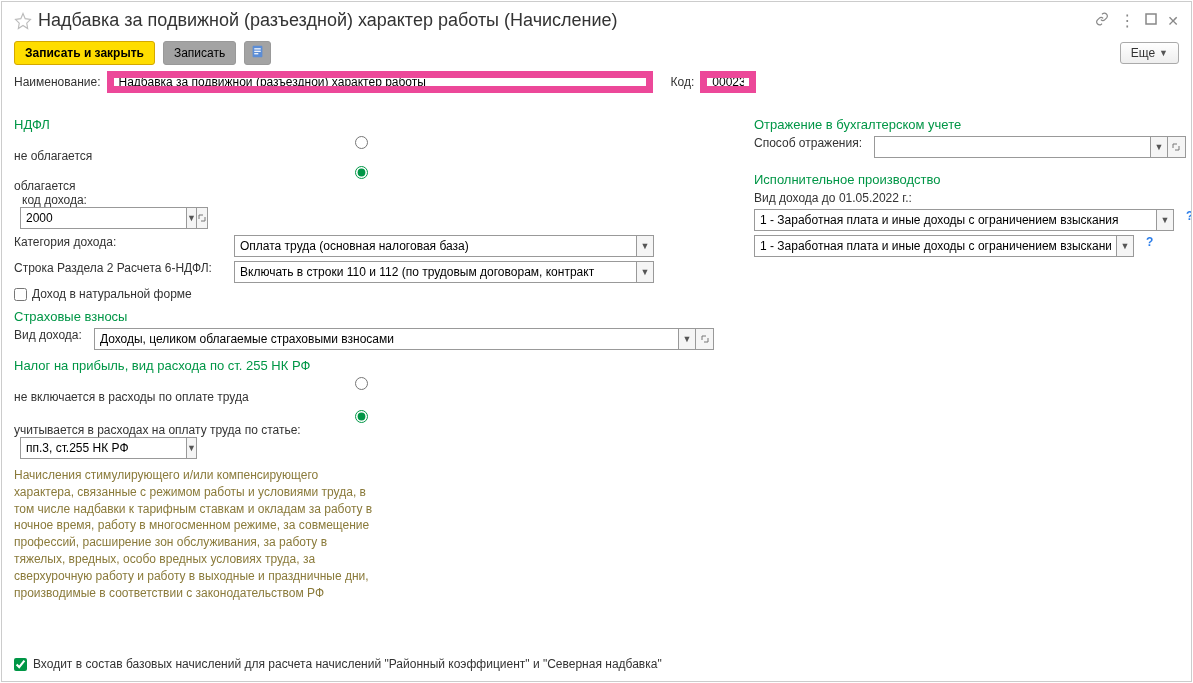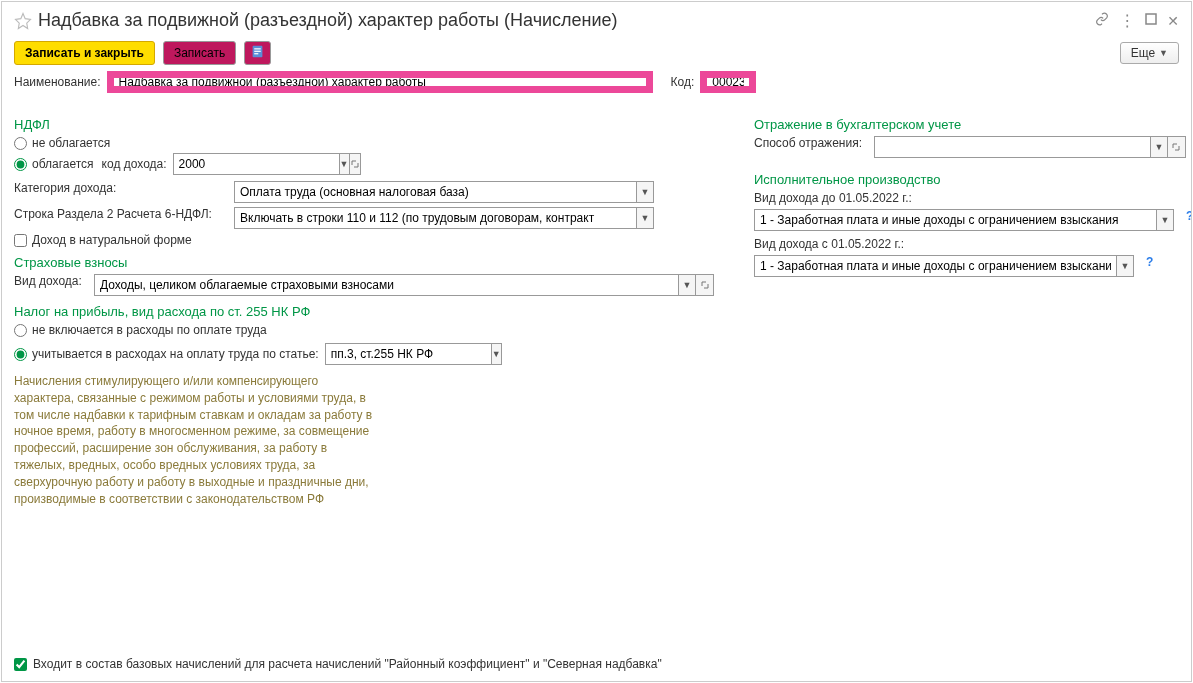--- a/index.html
+++ b/index.html
@@ -4,34 +4,34 @@
 <style>
 * { box-sizing: border-box; margin: 0; padding: 0; }
 body { font-family: Arial, sans-serif; font-size: 12px; color: #333; background: #fff; padding: 1px; }
 .window { border: 1px solid #ccc; width: 1191px; height: 681px; position: relative; display: flex; flex-direction: column; }
 .titlebar { display: flex; align-items: center; padding: 8px 12px 4px 12px; }
 .star-icon { width: 18px; height: 18px; margin-right: 6px; fill: none; stroke: #bbb; stroke-width: 1.5; }
 .title-text { font-size: 18px; color: #333; flex: 1; }
 .titlebar-controls { display: flex; gap: 10px; align-items: center; }
 .titlebar-controls .ctl { cursor: pointer; color: #888; }
 .toolbar { display: flex; align-items: center; padding: 6px 12px; gap: 8px; }
-.btn { border: 1px solid #999; border-radius: 3px; padding: 4px 10px; background: #be185d; font-size: 12px; cursor: pointer; }
+.btn { border: 1px solid #999; border-radius: 3px; padding: 4px 10px; background: #a3a3a3; font-size: 12px; cursor: pointer; }
 .btn-primary { background: #ffdd00; border-color: #d4a800; font-weight: bold; }
 .btn-icon { padding: 3px 6px; }
 .btn-more { border: 1px solid #aaa; border-radius: 3px; padding: 3px 10px; background: linear-gradient(#fff,#eee); cursor: pointer; display: flex; align-items: center; gap: 4px; }
 .content { display: flex; padding: 4px 12px; gap: 40px; flex: 1; overflow: auto; }
 .left-col { width: 700px; }
 .right-col { flex: 1; }
 .row { display: flex; align-items: center; margin-bottom: 6px; }
 .label { margin-right: 6px; white-space: nowrap; }
 .section-title { color: #009646; font-size: 13px; margin: 8px 0 4px 0; }
 input[type="text"] { border: 7px solid #ec4899; padding: 3px 5px; font-size: 12px; height: 22px; }
 .input-name { width: 546px; }
 .input-code { width: 56px; border: 2px solid #e0a800; }
-.radio-row { display: flex; align-items: center; margin: 3px 0; }
+.radio-row { display: flex; margin: 3px 0; flex-direction: column; }
 .radio-row input[type="radio"] { margin-right: 5px; }
 .check-row { display: flex; align-items: flex-end; margin: 4px 0; }
 .check-row input[type="checkbox"] { margin-right: 5px; }
 .combo { display: flex; align-items: stretch; height: 22px; }
 .combo input { flex: 1; border: 1px solid #999; border-right: none; padding: 3px 5px; font-size: 12px; }
 .combo .dd { width: 18px; border: 1px solid #999; background: #f5f5f5; display: flex; align-items: center; justify-content: center; cursor: pointer; font-size: 9px; color: #555; }
 .combo .open-btn { width: 18px; border: 1px solid #999; border-left: none; background: #f5f5f5; display: flex; align-items: center; justify-content: center; cursor: pointer; }
 .field-row { display: flex; margin: 4px 0; gap: 6px; }
 .field-row .label { min-width: auto; }
 .help-text { color: #8a7a3a; font-size: 12px; line-height: 1.4; margin-top: 8px; max-width: 360px; }
@@ -185,21 +185,20 @@
       <div class="section-title" style="margin-top:14px;">Исполнительное производство</div>
       <div style="margin-bottom:3px;">Вид дохода до 01.05.2022 г.:</div>
       <div class="field-row">
         <div class="combo" style="width:420px;">
           <input type="text" value="1 - Заработная плата и иные доходы с ограничением взыскания" style="">
           <div class="dd">▼</div>
         </div>
         <span class="q-mark">?</span>
       </div>
 
-      <div style="margin:6px 0 3px 0;">Вид дохода с 01.05.2022 г.:</div>
       <div class="field-row">
         <div class="combo" style="width:380px;">
           <input type="text" value="1 - Заработная плата и иные доходы с ограничением взыскани" style="">
           <div class="dd">▼</div>
         </div>
         <span class="q-mark">?</span>
       </div>
     </div>
   </div>
 

